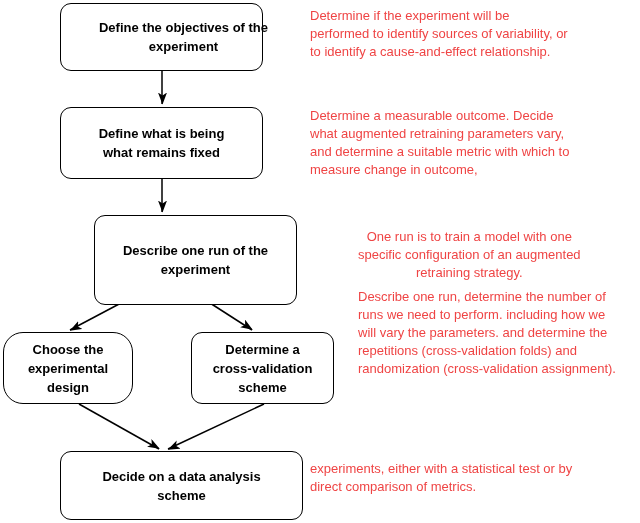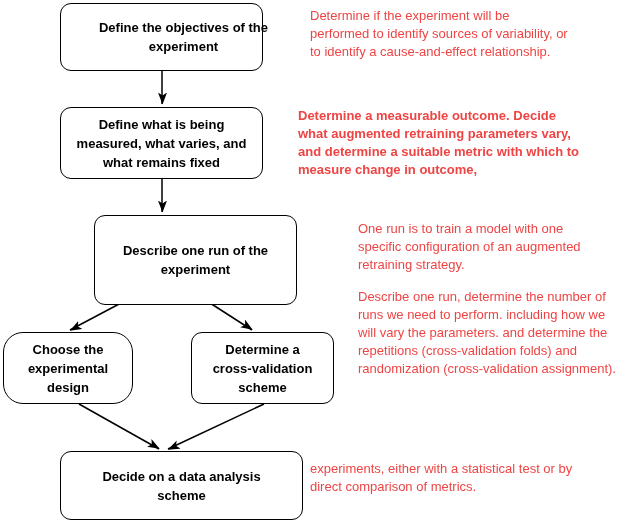--- a/index.html
+++ b/index.html
@@ -44,22 +44,22 @@
   .annotation {
     position: absolute;
     font-size: 13px;
     color: #ef4444;
   }
   .annotation .aline {
     line-height: 18px;
     white-space: nowrap;
   }
   .ann-1 { left: 310px; top: 7px; }
-  .ann-2 { left: 298px; top: 107px; font-weight: bold; }
-  .ann-3 { left: 358px; top: 220px; }
+  .ann-2 { left: 310px; top: 107px; }
+  .ann-3 { left: 358px; top: 228px; text-align: center; }
   .ann-4 { left: 358px; top: 288px; }
   .ann-5 { left: 310px; top: 460px; }
 </style>
 </head>
 <body>
 
 <div class="canvas">
 
   <svg class="arrow-layer" width="640" height="523" viewBox="0 0 640 523" xmlns="http://www.w3.org/2000/svg">
     <defs>
@@ -75,21 +75,20 @@
     <line x1="264" y1="404" x2="168" y2="449" stroke="#000000" stroke-width="1.5" marker-end="url(#arrowhead)"></line>
   </svg>
 
   <div class="flow-box box-1">
     <div class="bline">Define the objectives of the</div>
     <div class="bline">experiment</div>
   </div>
 
   <div class="flow-box box-2">
     <div class="bline">Define what is being</div>
-    <div class="bline">measured, what varies, and</div>
     <div class="bline">what remains fixed</div>
   </div>
 
   <div class="flow-box box-3">
     <div class="bline">Describe one run of the</div>
     <div class="bline">experiment</div>
   </div>
 
   <div class="flow-box box-4">
     <div class="bline">Choose the</div>

